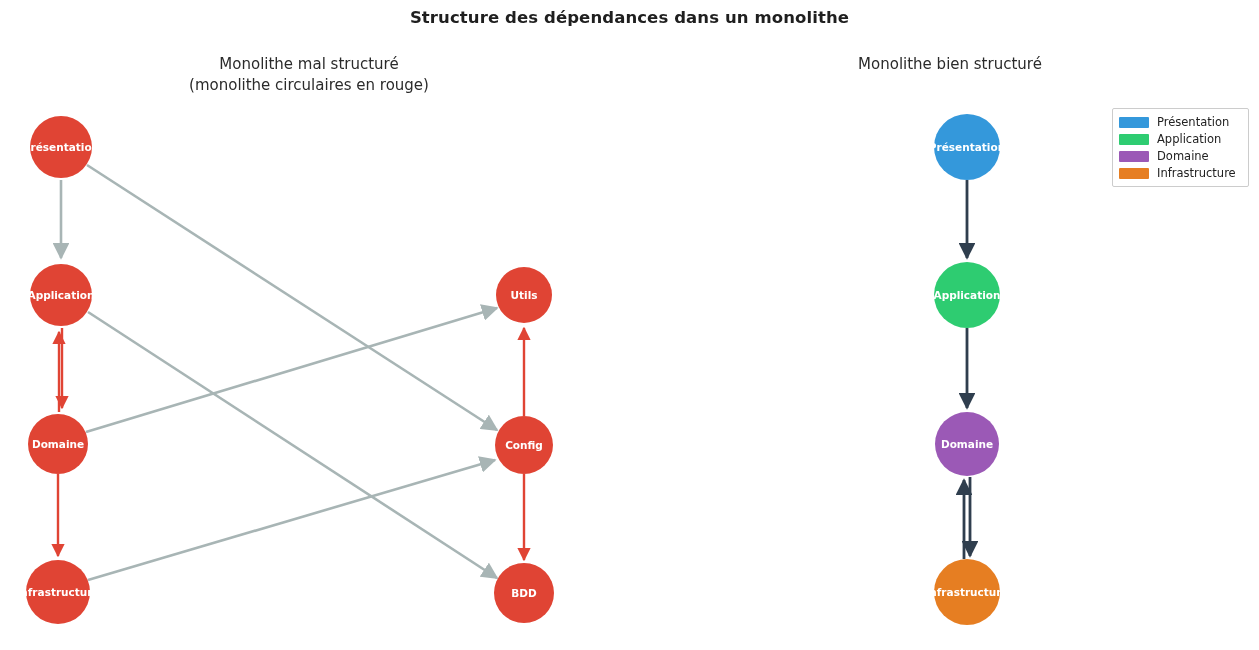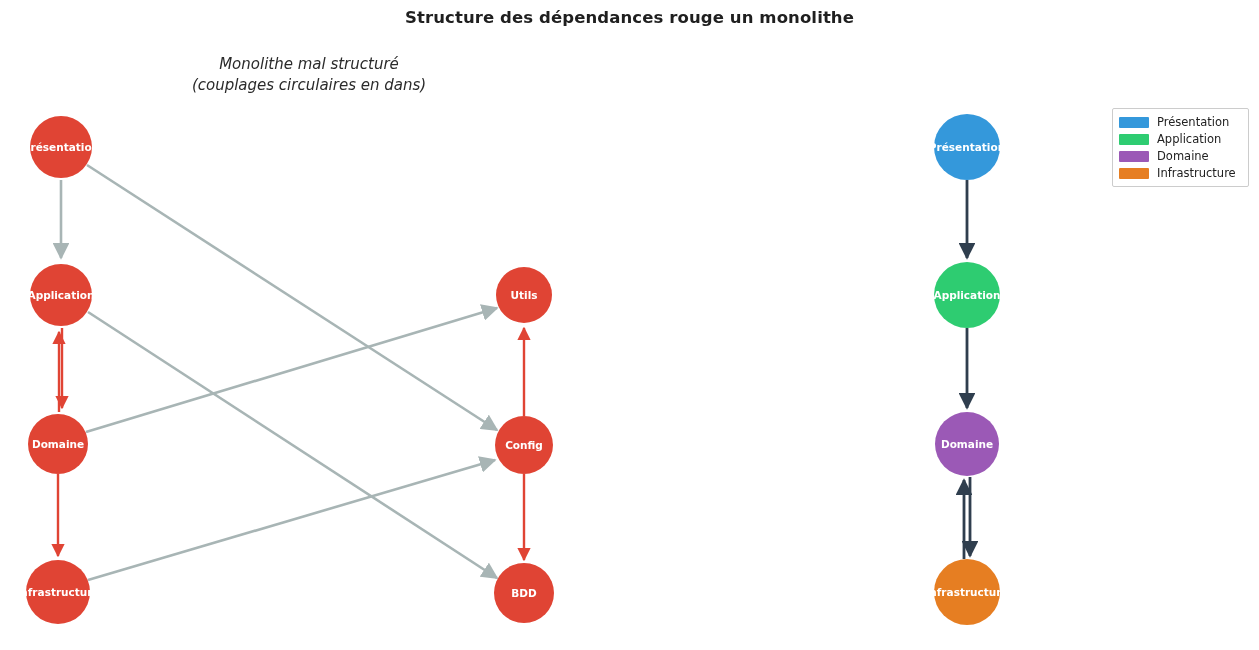--- a/index.html
+++ b/index.html
@@ -33,21 +33,21 @@
   }
   .panel-title {
     position: absolute;
     top: 54px;
     font-size: 15px;
     font-weight: normal;
     color: #2b2b2b;
     text-align: center;
     line-height: 21px;
   }
-  .panel-title.left  { left: 0px;   width: 618px; font-style: italic; }
+  .panel-title.left  { left: 0px;   width: 618px; }
   .panel-title.right { left: 640px; width: 620px; }
 
   svg.graph {
     position: absolute;
     left: 0;
     top: 0;
     width: 1259px;
     height: 650px;
   }
   .node-label {
@@ -88,28 +88,29 @@
     font-size: 11.5px;
     color: #222222;
     white-space: nowrap;
   }
 </style>
 </head>
 <body>
 
 <div id="stage">
 
-  <div class="main-title">Structure des dépendances rouge un monolithe</div>
+  <div class="main-title">Structure des dépendances dans un monolithe</div>
 
   <div class="panel-title left">
     <div>Monolithe mal structuré</div>
-    <div>(couplages circulaires en dans)</div>
+    <div>(monolithe circulaires en rouge)</div>
   </div>
 
   <div class="panel-title right">
+    <div>Monolithe bien structuré</div>
   </div>
 
   <svg class="graph" viewBox="0 0 1259 650">
     <defs>
       <marker id="arrow-normal" viewBox="0 0 10 10" refX="9" refY="5" markerWidth="6.5" markerHeight="6.5" orient="auto-start-reverse">
         <path d="M 0 0 L 10 5 L 0 10 z" fill="#a8b5b5"></path>
       </marker>
       <marker id="arrow-circular" viewBox="0 0 10 10" refX="9" refY="5" markerWidth="5.5" markerHeight="5.5" orient="auto-start-reverse">
         <path d="M 0 0 L 10 5 L 0 10 z" fill="#e04434"></path>
       </marker>

